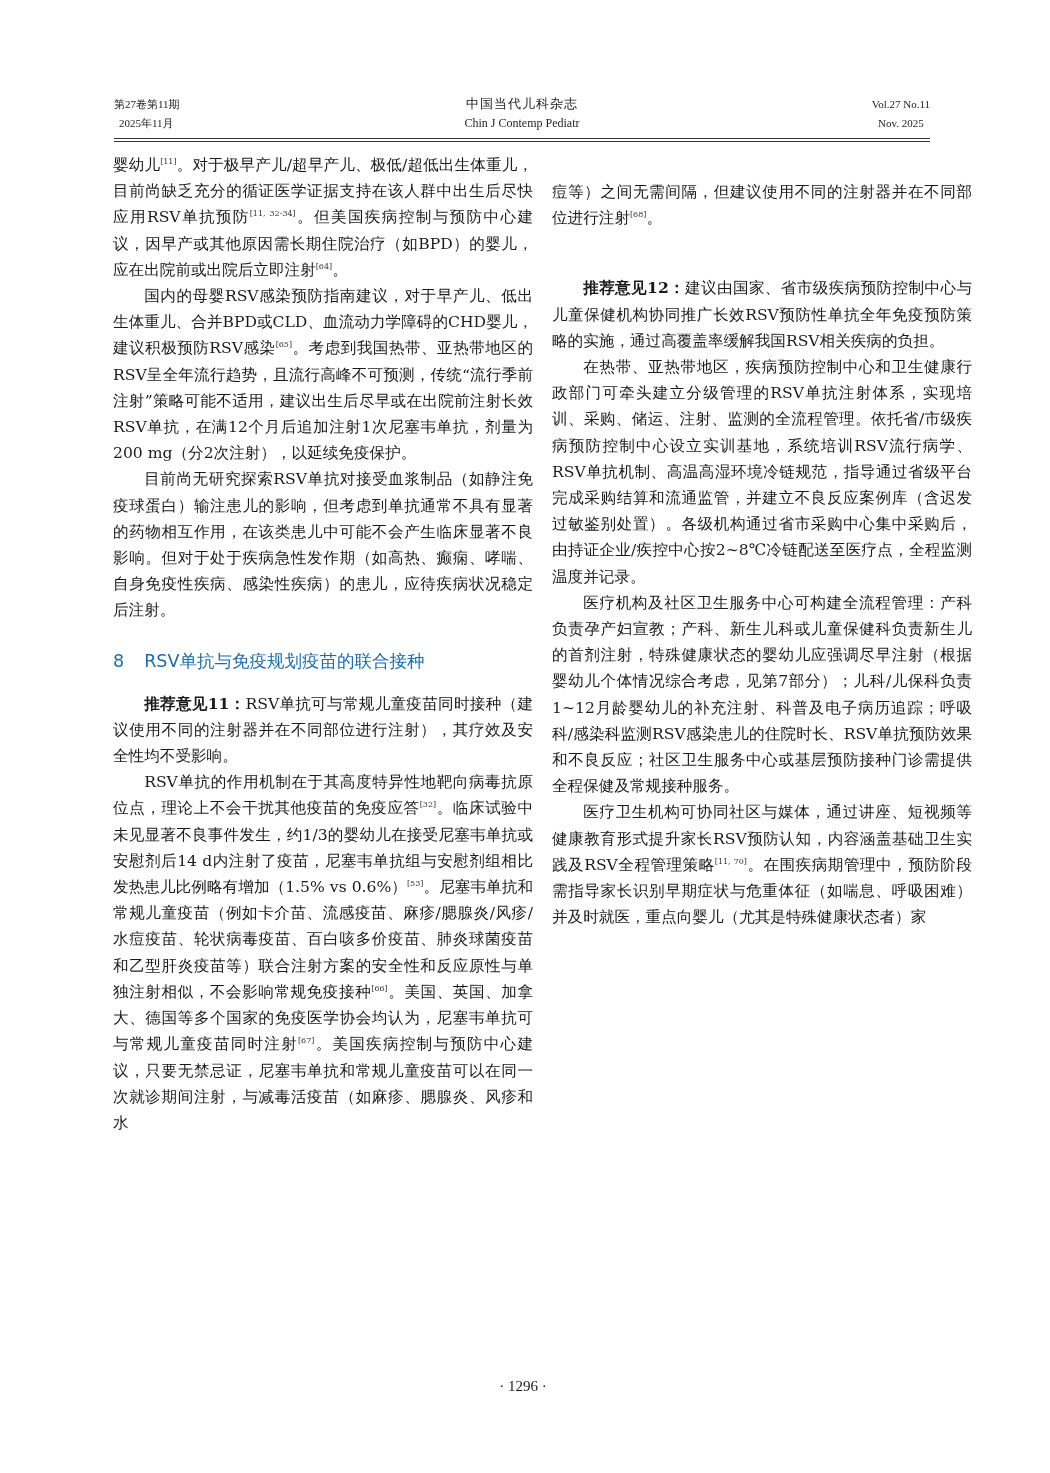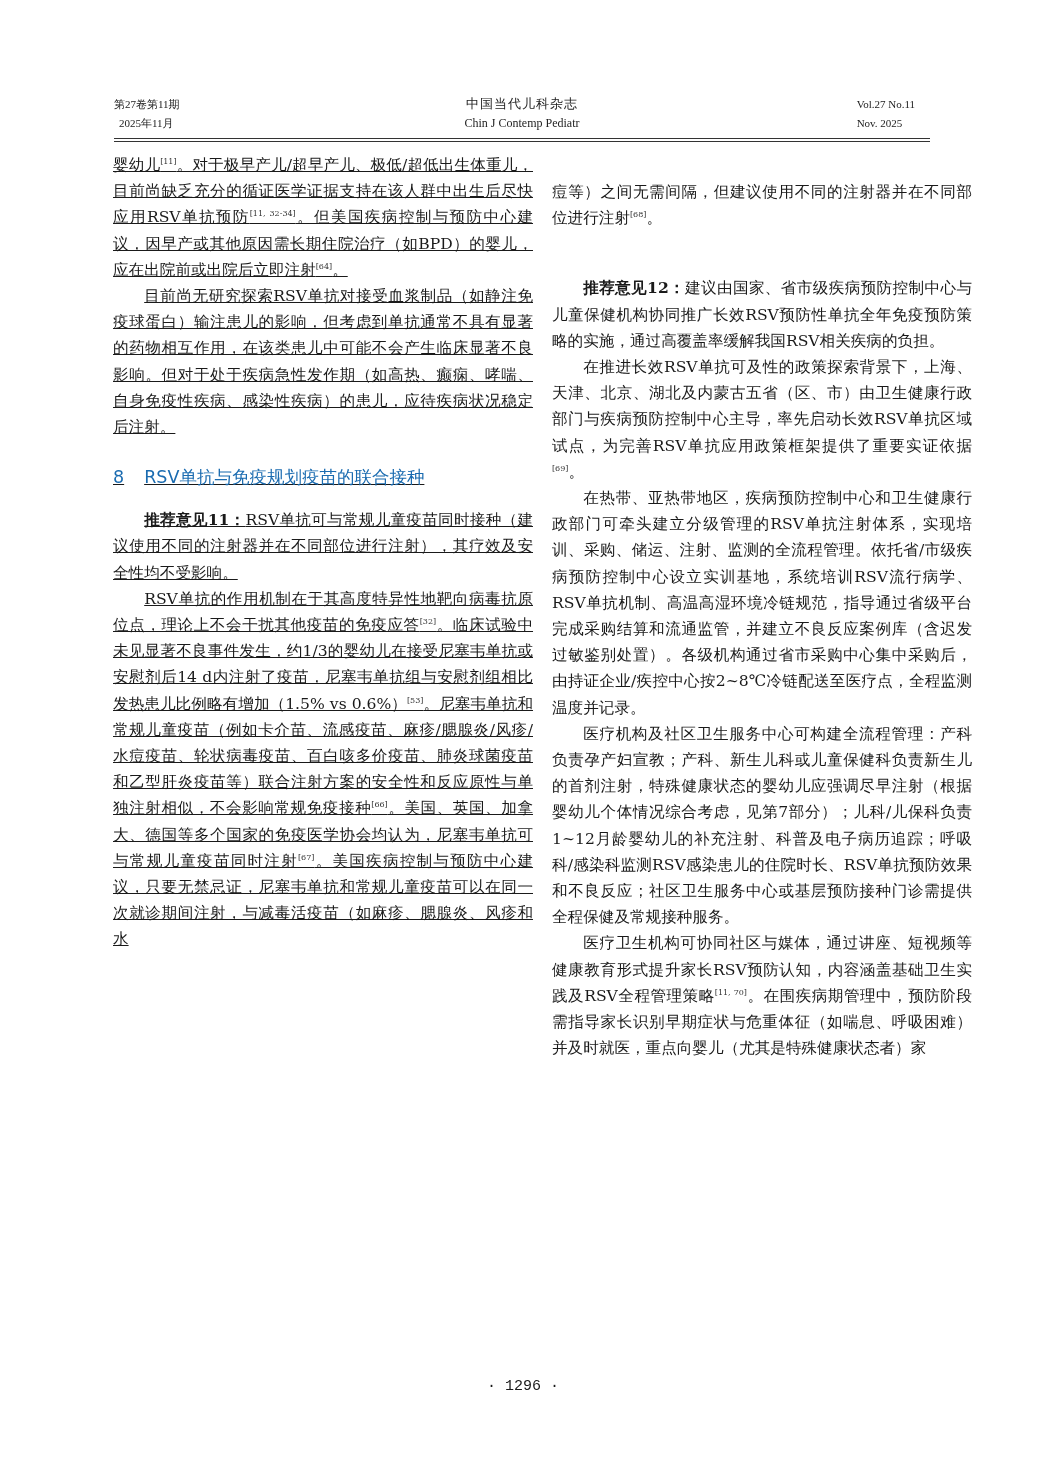--- a/index.html
+++ b/index.html
@@ -5,42 +5,42 @@
     html, body { margin: 0; padding: 0; background: #ffffff; }
     body {
       width: 1050px; height: 1473px; position: relative; overflow: hidden;
       font-family: "DejaVu Serif", "Liberation Serif", serif;
       color: #1a1a1a;
     }
     .header { position: absolute; left: 114px; right: 120px; top: 95px; height: 40px; }
     .hdr-left, .hdr-right, .hdr-center { position: absolute; top: 0; font-size: 11px; line-height: 19px; font-family: "Liberation Serif", serif; color: #222; }
     .hdr-left { left: 0; }
     .hdr-left .l2 { padding-left: 5px; }
-    .hdr-right { right: 15px; text-align: left; }
+    .hdr-right { right: 0; text-align: center; }
     .hdr-center { left: 0; right: 0; text-align: center; }
     .hdr-center .cn { font-size: 13px; letter-spacing: 1px; font-family: Liberation Mono, monospace; }
     .hdr-center .en { font-size: 12px; }
     .rule { position: absolute; left: 114px; right: 120px; top: 138px; border-top: 1.5px solid #333; height: 2px; border-bottom: 0.8px solid #333; }
 
     .col { position: absolute; top: 152px; width: 420px; font-size: 15.6px; line-height: 26.2px; text-align: justify; }
-    .col-left { left: 113px; text-decoration: underline; }
+    .col-left { left: 113px; }
     .col-right { left: 552px; margin-top: 27px; }
     p { margin: 0; }
     .indent { text-indent: 2em; }
     sup { font-size: 8px; vertical-align: 6px; line-height: 0; color: #333; }
     .section-title {
       font-family: "DejaVu Sans", "Liberation Sans", sans-serif;
       color: #1a6bb0; font-size: 17.5px; line-height: 31px; font-weight: normal;
       margin: 0; text-align: left;
     }
     .section-title .num { margin-right: 20px; }
     .rec-label { font-weight: bold; }
     .spacer-sm { height: 14px; }
     .spacer-md { height: 22px; }
-    .page-no { position: absolute; left: 0; right: 4px; top: 1378px; text-align: center; font-size: 15px; font-family: Liberation Mono, monospace; }
+    .page-no { position: absolute; left: 0; right: 4px; top: 1378px; text-align: center; font-size: 15px; font-family: Liberation Serif, serif; }
   </style>
 </head>
 <body>
 
 <div class="header">
   <div class="hdr-left">
     <div>第27卷第11期</div>
     <div class="l2">2025年11月</div>
   </div>
   <div class="hdr-center">
@@ -49,32 +49,32 @@
   </div>
   <div class="hdr-right">
     <div>Vol.27 No.11</div>
     <div>Nov. 2025</div>
   </div>
 </div>
 <div class="rule"></div>
 
 <div class="col col-left">
   <p><span>婴幼儿</span><sup>[11]</sup><span>。对于极早产儿/超早产儿、极低/超低出生体重儿，目前尚缺乏充分的循证医学证据支持在该人群中出生后尽快应用RSV单抗预防</span><sup>[11, 32-34]</sup><span>。但美国疾病控制与预防中心建议，因早产或其他原因需长期住院治疗（如BPD）的婴儿，应在出院前或出院后立即注射</span><sup>[64]</sup><span>。</span></p>
+  <p class="indent"><span>国内的母婴RSV感染预防指南建议，对于早产儿、低出生体重儿、合并BPD或CLD、血流动力学障碍的CHD婴儿，建议积极预防RSV感染</span><sup>[65]</sup><span>。考虑到我国热带、亚热带地区的RSV呈全年流行趋势，且流行高峰不可预测，传统“流行季前注射”策略可能不适用，建议出生后尽早或在出院前注射长效RSV单抗，在满12个月后追加注射1次尼塞韦单抗，剂量为200 mg（分2次注射），以延续免疫保护。</span></p>
   <p class="indent">目前尚无研究探索RSV单抗对接受血浆制品（如静注免疫球蛋白）输注患儿的影响，但考虑到单抗通常不具有显著的药物相互作用，在该类患儿中可能不会产生临床显著不良影响。但对于处于疾病急性发作期（如高热、癫痫、哮喘、自身免疫性疾病、感染性疾病）的患儿，应待疾病状况稳定后注射。</p>
   <div class="spacer-md"></div>
   <h2 class="section-title"><span class="num">8</span><span>RSV单抗与免疫规划疫苗的联合接种</span></h2>
   <div class="spacer-sm"></div>
   <p class="indent"><span class="rec-label">推荐意见11：</span><span>RSV单抗可与常规儿童疫苗同时接种（建议使用不同的注射器并在不同部位进行注射），其疗效及安全性均不受影响。</span></p>
   <p class="indent"><span>RSV单抗的作用机制在于其高度特异性地靶向病毒抗原位点，理论上不会干扰其他疫苗的免疫应答</span><sup>[32]</sup><span>。临床试验中未见显著不良事件发生，约1/3的婴幼儿在接受尼塞韦单抗或安慰剂后14 d内注射了疫苗，尼塞韦单抗组与安慰剂组相比发热患儿比例略有增加（1.5% vs 0.6%）</span><sup>[53]</sup><span>。尼塞韦单抗和常规儿童疫苗（例如卡介苗、流感疫苗、麻疹/腮腺炎/风疹/水痘疫苗、轮状病毒疫苗、百白咳多价疫苗、肺炎球菌疫苗和乙型肝炎疫苗等）联合注射方案的安全性和反应原性与单独注射相似，不会影响常规免疫接种</span><sup>[66]</sup><span>。美国、英国、加拿大、德国等多个国家的免疫医学协会均认为，尼塞韦单抗可与常规儿童疫苗同时注射</span><sup>[67]</sup><span>。美国疾病控制与预防中心建议，只要无禁忌证，尼塞韦单抗和常规儿童疫苗可以在同一次就诊期间注射，与减毒活疫苗（如麻疹、腮腺炎、风疹和水</span></p>
 </div>
 
 <div class="col col-right">
   <p><span>痘等）之间无需间隔，但建议使用不同的注射器并在不同部位进行注射</span><sup>[68]</sup><span>。</span></p>
   <div class="spacer-md"></div>
   <div class="spacer-md"></div>
   <p class="indent"><span class="rec-label">推荐意见12：</span><span>建议由国家、省市级疾病预防控制中心与儿童保健机构协同推广长效RSV预防性单抗全年免疫预防策略的实施，通过高覆盖率缓解我国RSV相关疾病的负担。</span></p>
-  <p class="indent"><span>在推进长效RSV单抗可及性的政策探索背景下，上海、天津、北京、湖北及内蒙古五省（区、市）由卫生健康行政部门与疾病预防控制中心主导，率先启动长效RSV单抗区域试点，为完善RSV单抗应用政策框架提供了重要实证依据</span><sup>[69]</sup><span>。</span></p>
   <p class="indent">在热带、亚热带地区，疾病预防控制中心和卫生健康行政部门可牵头建立分级管理的RSV单抗注射体系，实现培训、采购、储运、注射、监测的全流程管理。依托省/市级疾病预防控制中心设立实训基地，系统培训RSV流行病学、RSV单抗机制、高温高湿环境冷链规范，指导通过省级平台完成采购结算和流通监管，并建立不良反应案例库（含迟发过敏鉴别处置）。各级机构通过省市采购中心集中采购后，由持证企业/疾控中心按2~8℃冷链配送至医疗点，全程监测温度并记录。</p>
   <p class="indent">医疗机构及社区卫生服务中心可构建全流程管理：产科负责孕产妇宣教；产科、新生儿科或儿童保健科负责新生儿的首剂注射，特殊健康状态的婴幼儿应强调尽早注射（根据婴幼儿个体情况综合考虑，见第7部分）；儿科/儿保科负责1~12月龄婴幼儿的补充注射、科普及电子病历追踪；呼吸科/感染科监测RSV感染患儿的住院时长、RSV单抗预防效果和不良反应；社区卫生服务中心或基层预防接种门诊需提供全程保健及常规接种服务。</p>
   <p class="indent"><span>医疗卫生机构可协同社区与媒体，通过讲座、短视频等健康教育形式提升家长RSV预防认知，内容涵盖基础卫生实践及RSV全程管理策略</span><sup>[11, 70]</sup><span>。在围疾病期管理中，预防阶段需指导家长识别早期症状与危重体征（如喘息、呼吸困难）并及时就医，重点向婴儿（尤其是特殊健康状态者）家</span></p>
 </div>
 
 <div class="page-no">· 1296 ·</div>
 
 </body></html>

